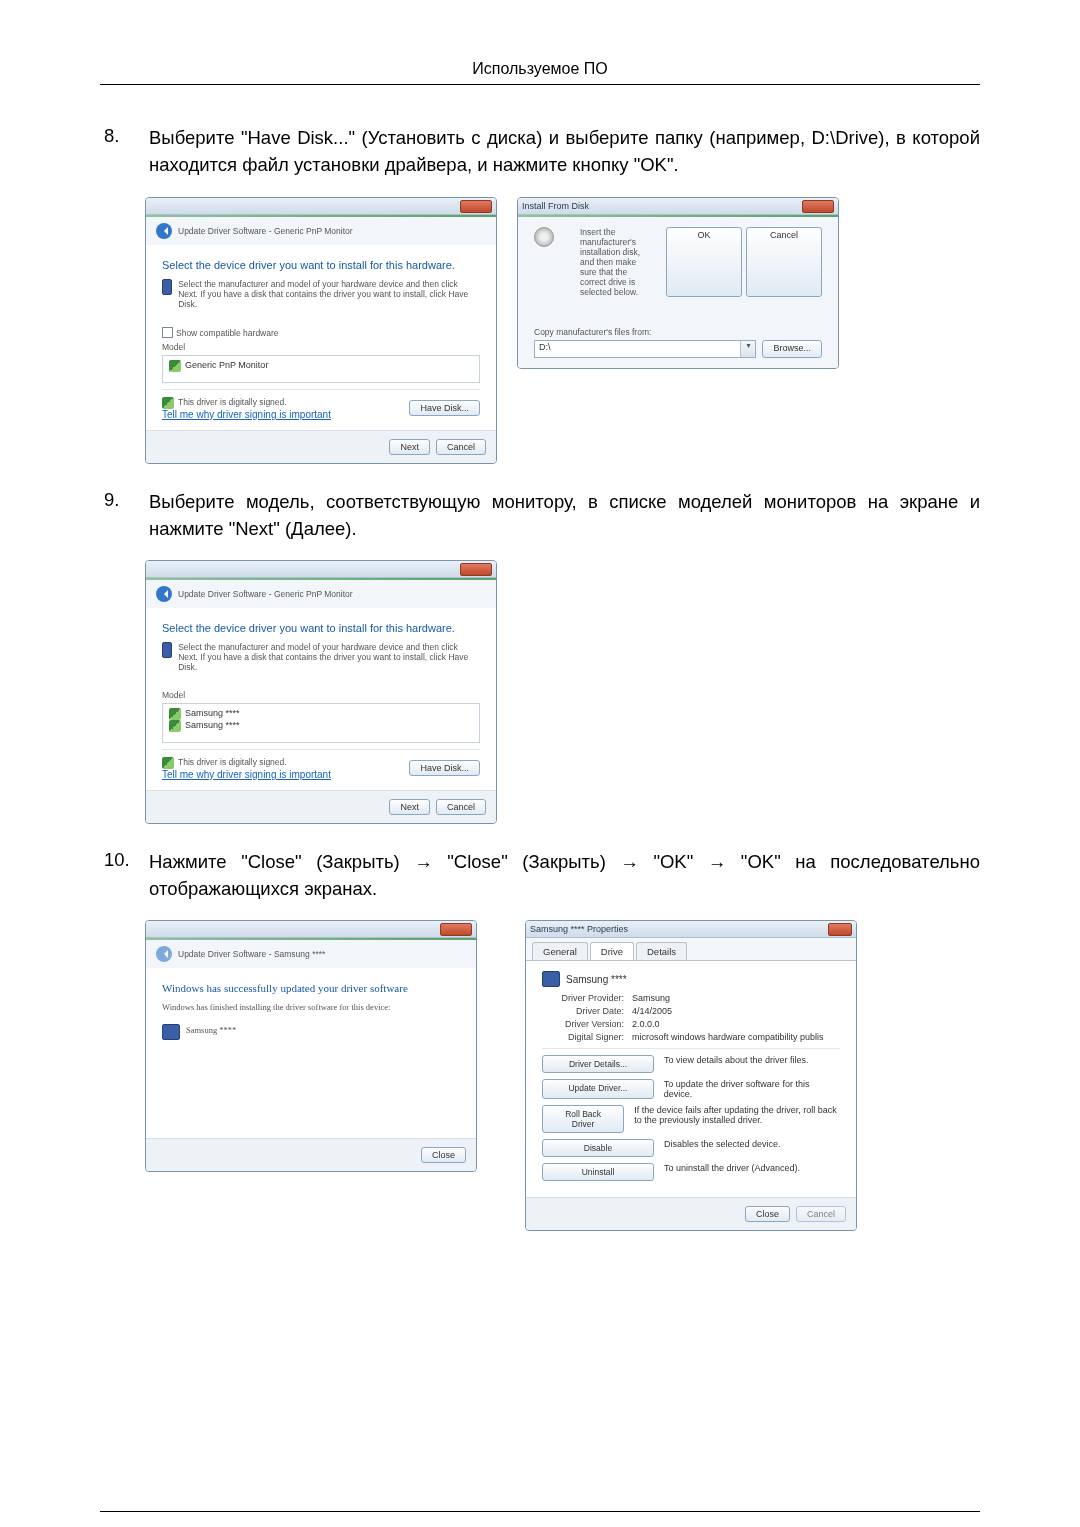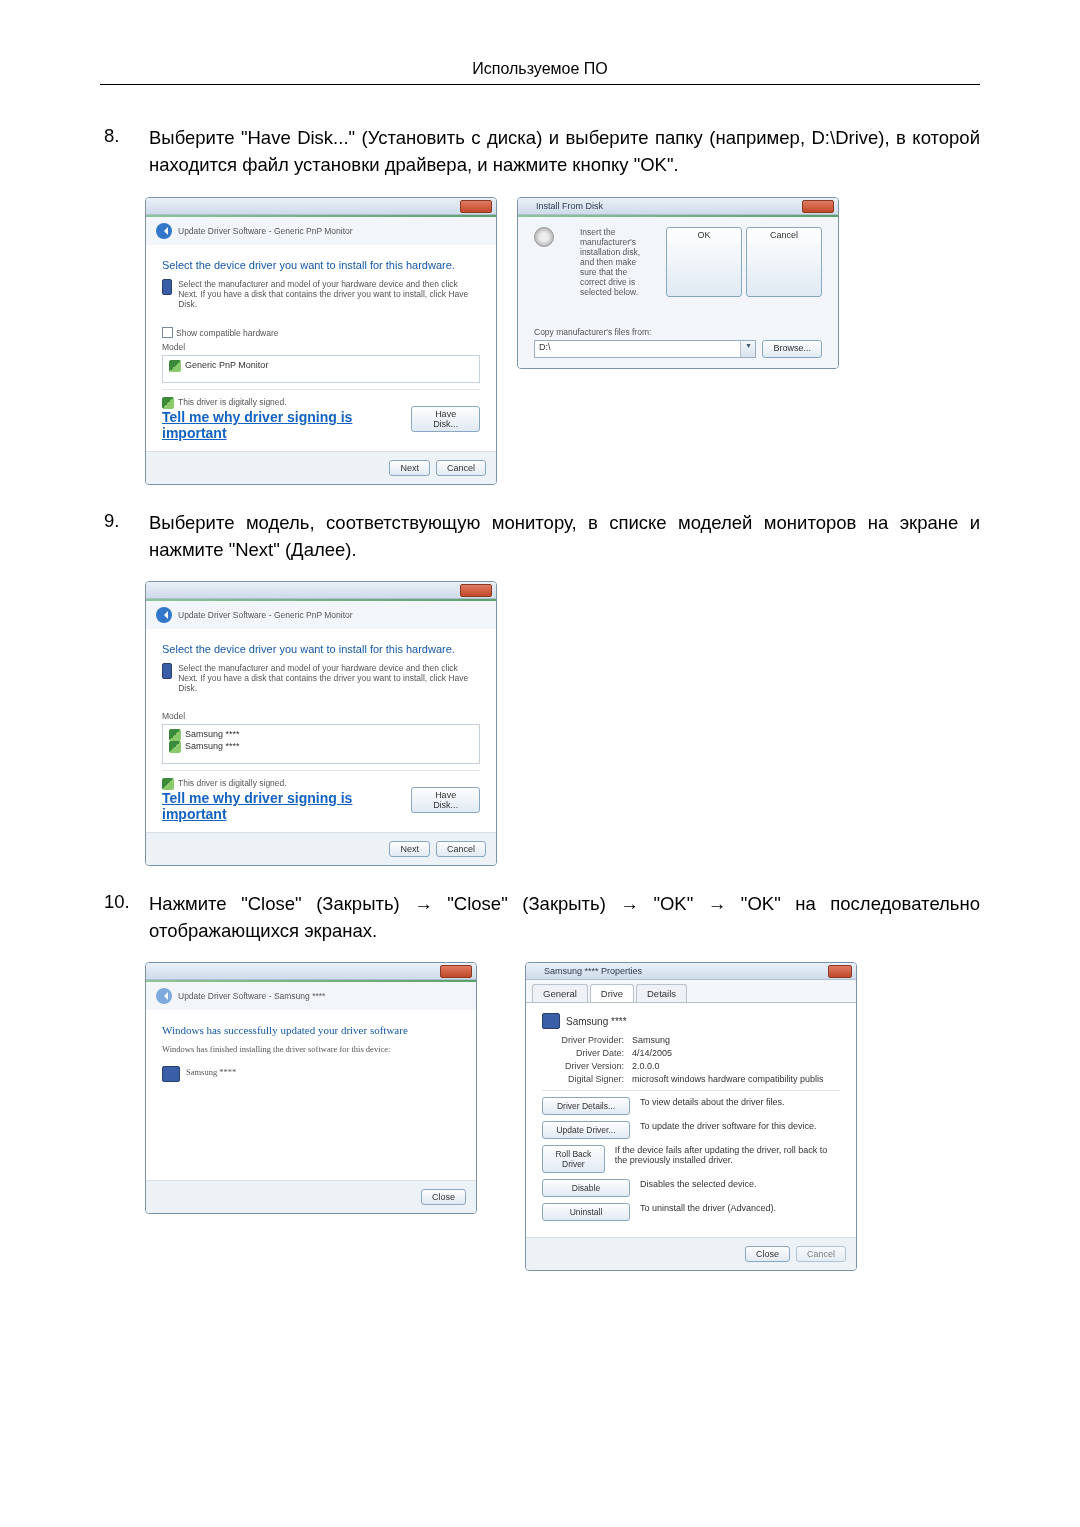--- a/index.html
+++ b/index.html
@@ -11,41 +11,41 @@
   ol.steps{list-style:none;padding:0;margin:0;}
   ol.steps>li{display:flex;margin-bottom:18px;}
   .step-num{width:45px;flex-shrink:0;font-size:18.5px;text-align:left;padding-left:4px;}
   .step-text{flex:1;font-size:18.5px;line-height:1.45;text-align:justify;}
   .step-content{margin-left:45px;margin-bottom:25px;}
 
   .twocol{display:flex;gap:20px;align-items:flex-start;}
 
   
   .win{font-family:"Segoe UI",Tahoma,sans-serif;font-size:10px;color:#333;border:1px solid #7a93ab;border-radius:4px;overflow:hidden;background:#f2f6fa;}
-  .titlebar{height:16px;background:linear-gradient(#e9f0f7,#cfdbea);border-bottom:1px solid #aebfd1;position:relative;display:flex;align-items:center;padding:0 18px;font-size:9px;color:#2a3b4d;}
+  .titlebar{height:16px;background:linear-gradient(#e9f0f7,#cfdbea);border-bottom:1px solid #aebfd1;position:relative;display:flex;align-items:center;padding:0 4px;font-size:9px;color:#2a3b4d;}
   .redbtn{position:absolute;right:4px;top:2px;width:30px;height:11px;background:linear-gradient(#e07a62,#c04a2a);border:1px solid #8a3a22;border-radius:2px;}
   .redbtn.sm{width:22px;}
   .bluebtn{display:inline-block;padding:2px 10px;font-size:9px;background:linear-gradient(#fefefe,#e0eaf3);border:1px solid #8aa6c2;border-radius:3px;text-align:center;}
   .footer-bar{display:flex;justify-content:flex-end;gap:6px;padding:8px 10px;border-top:1px solid #d7dee6;background:#edf2f7;}
   .body-area{padding:10px 16px;background:#fff;}
   .instr-head{color:#1659a8;font-size:11px;margin:4px 0 8px 0;}
   .smalltxt{font-size:8.5px;color:#555;}
-  .link{color:#1462c2;text-decoration:underline;font-size:14px;font-weight:bold;}
+  .link{color:#1462c2;text-decoration:underline;font-size:10px;}
   .listbox{border:1px solid #c8d2dc;background:#fff;padding:4px 6px;font-size:9px;margin-top:3px;}
   .checkbox{display:inline-block;width:9px;height:9px;border:1px solid #7a8a9a;background:#fff;margin-right:3px;vertical-align:middle;}
   .diskicon{display:inline-block;width:18px;height:18px;border-radius:50%;background:radial-gradient(circle,#eee 30%,#bbb 70%);border:1px solid #999;vertical-align:middle;margin-right:6px;}
   .monicon{display:inline-block;width:16px;height:14px;background:#3a5fa6;border:1px solid #284070;border-radius:2px;vertical-align:top;margin-right:6px;}
   .shield{display:inline-block;width:12px;height:12px;background:linear-gradient(135deg,#3a8a3a 50%,#8aca6a 50%);border-radius:2px;margin-right:4px;vertical-align:middle;}
   .tabrow{display:flex;border-bottom:1px solid #b8c2cc;padding:4px 6px 0 6px;background:#f4f7fa;font-size:9.5px;text-align:right;}
   .tab{padding:3px 10px;border:1px solid #b8c2cc;border-bottom:none;background:#eef2f6;margin-right:2px;border-radius:3px 3px 0 0;}
   .tab.active{background:#fff;}
   .proprow{display:flex;font-size:9px;margin:3px 0;}
   .proprow .lbl{width:82px;text-align:right;padding-right:8px;color:#444;}
   .btnrow{display:flex;margin:6px 0;font-size:9px;}
-  .btnrow .bluebtn{width:78px;font-size:8.5px;padding:3px 4px;margin-right:10px;}
+  .btnrow .bluebtn{width:78px;font-size:8.5px;padding:3px 16px;margin-right:10px;}
   .greenstrip{height:2px;background:linear-gradient(90deg,#8ec49a,#5aa06a);}
   .backicon{display:inline-block;width:16px;height:16px;border-radius:50%;background:#3277c9;position:relative;}
   .backicon:after{content:"";position:absolute;left:4px;top:4px;border:4px solid transparent;border-right-color:#fff;}
   .combo{display:flex;border:1px solid #9aaec2;background:#fff;height:16px;}
   .combo .val{flex:1;padding:1px 4px;font-size:9px;color:#333;}
   .combo .arrow{width:14px;background:linear-gradient(#f2f6fa,#dae4ee);border-left:1px solid #b2c2d2;text-align:center;font-size:8px;color:#456;}
   hr.thin{border:none;border-top:1px solid #e0e6ec;margin:6px 0;}
 </style>
 </head>
 <body>

